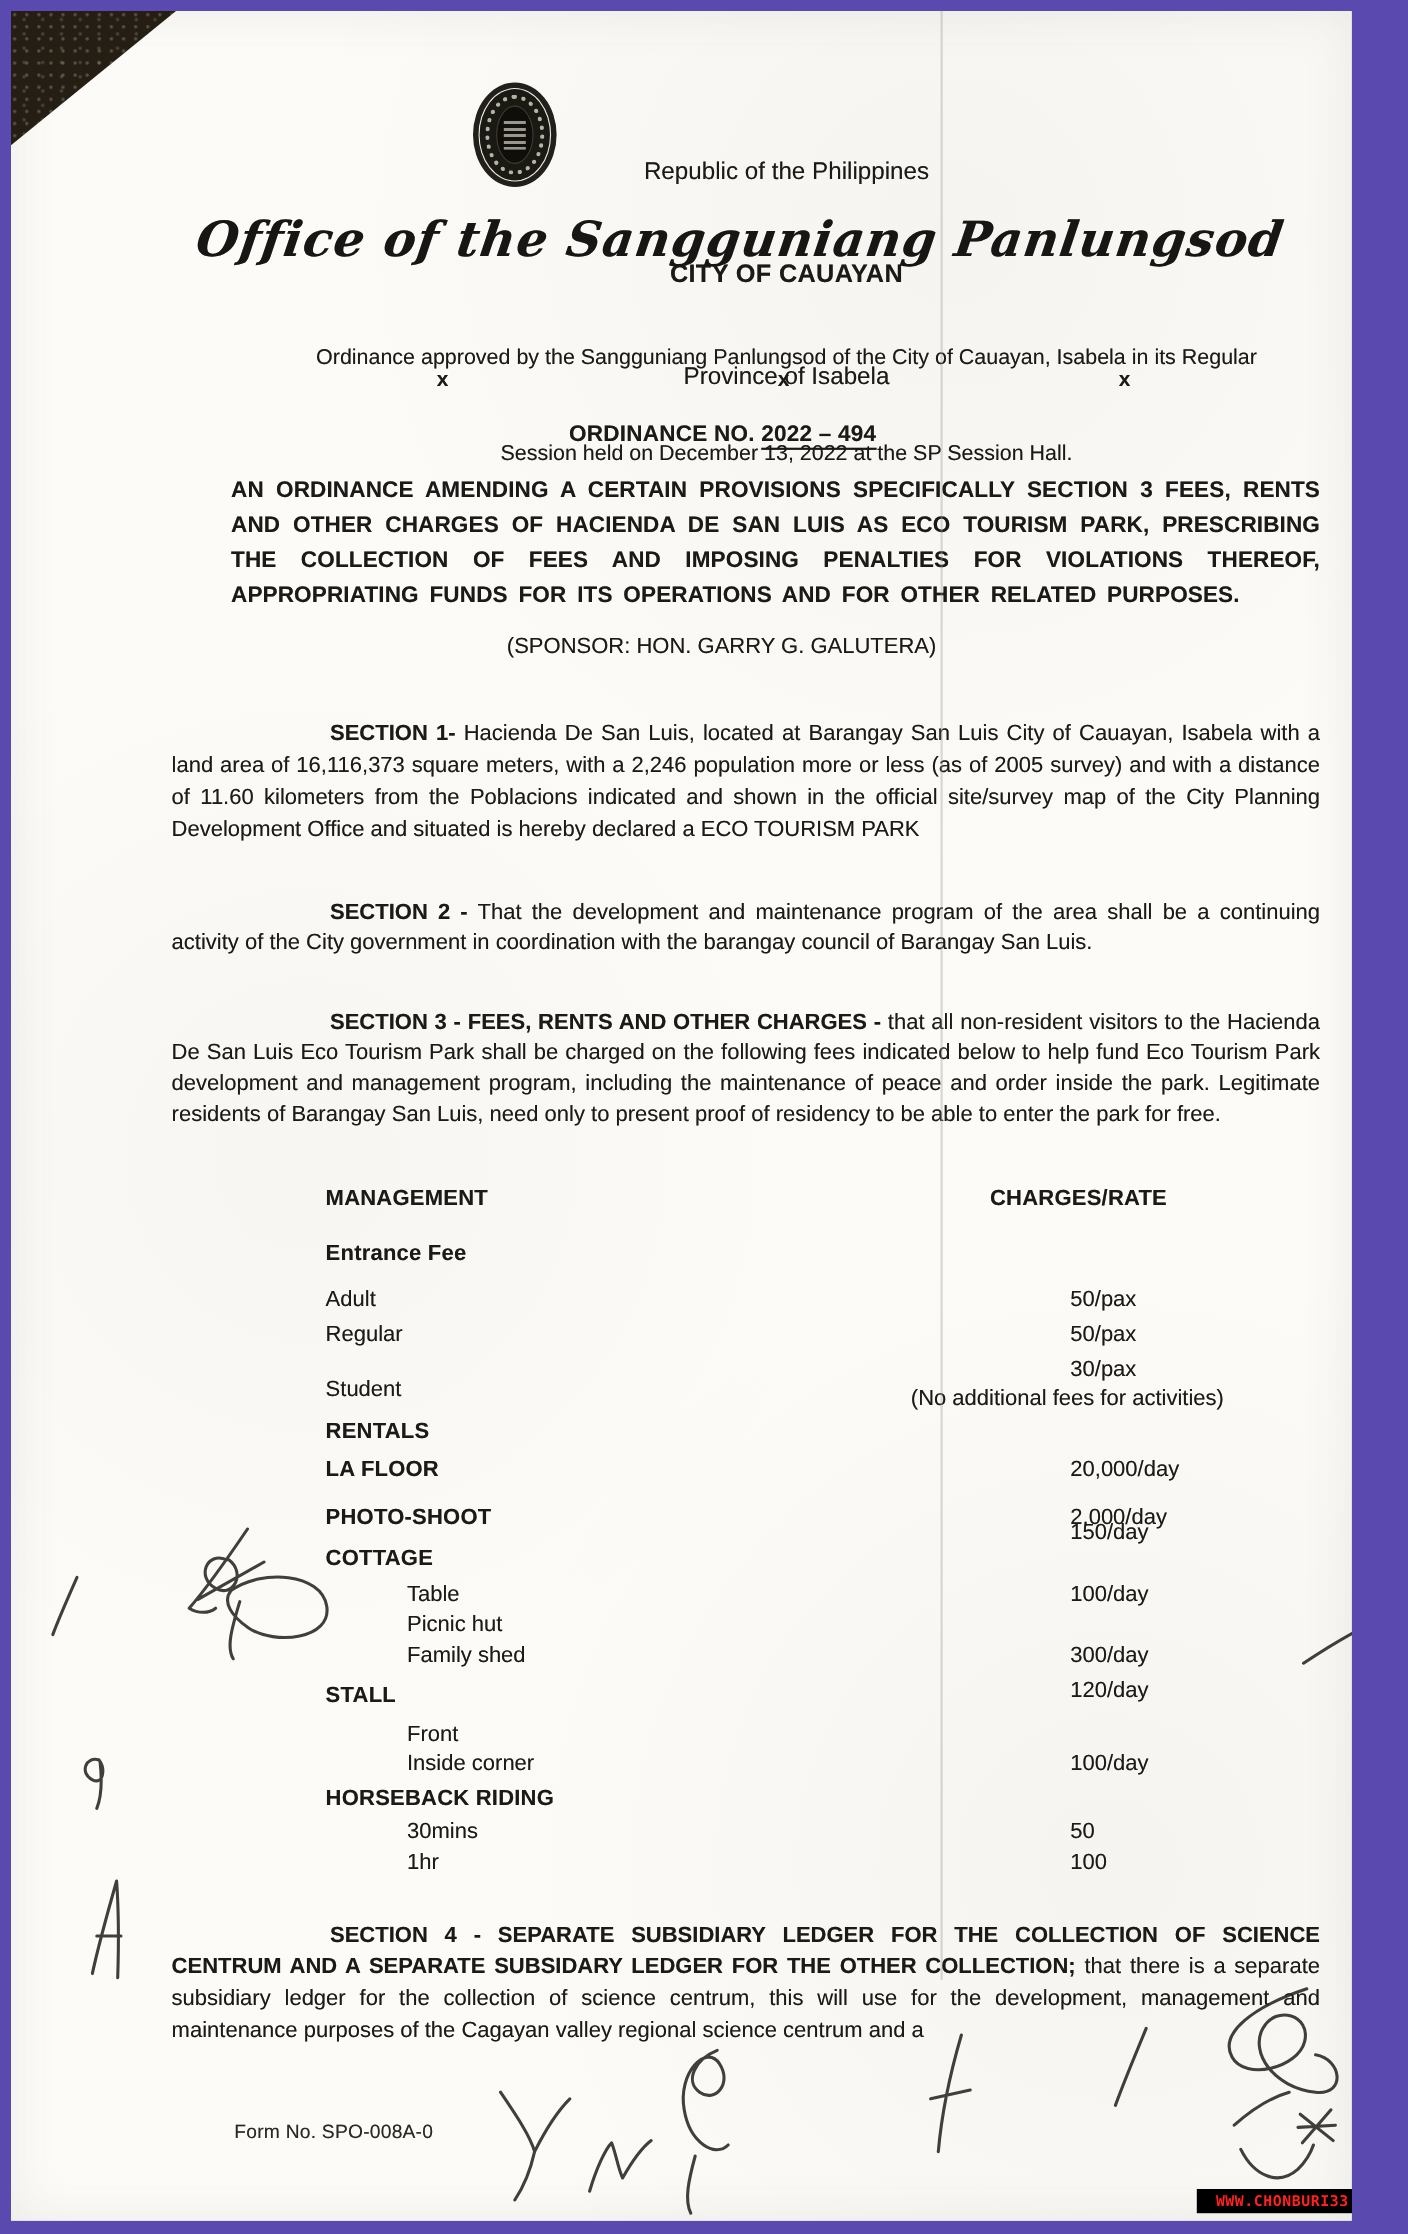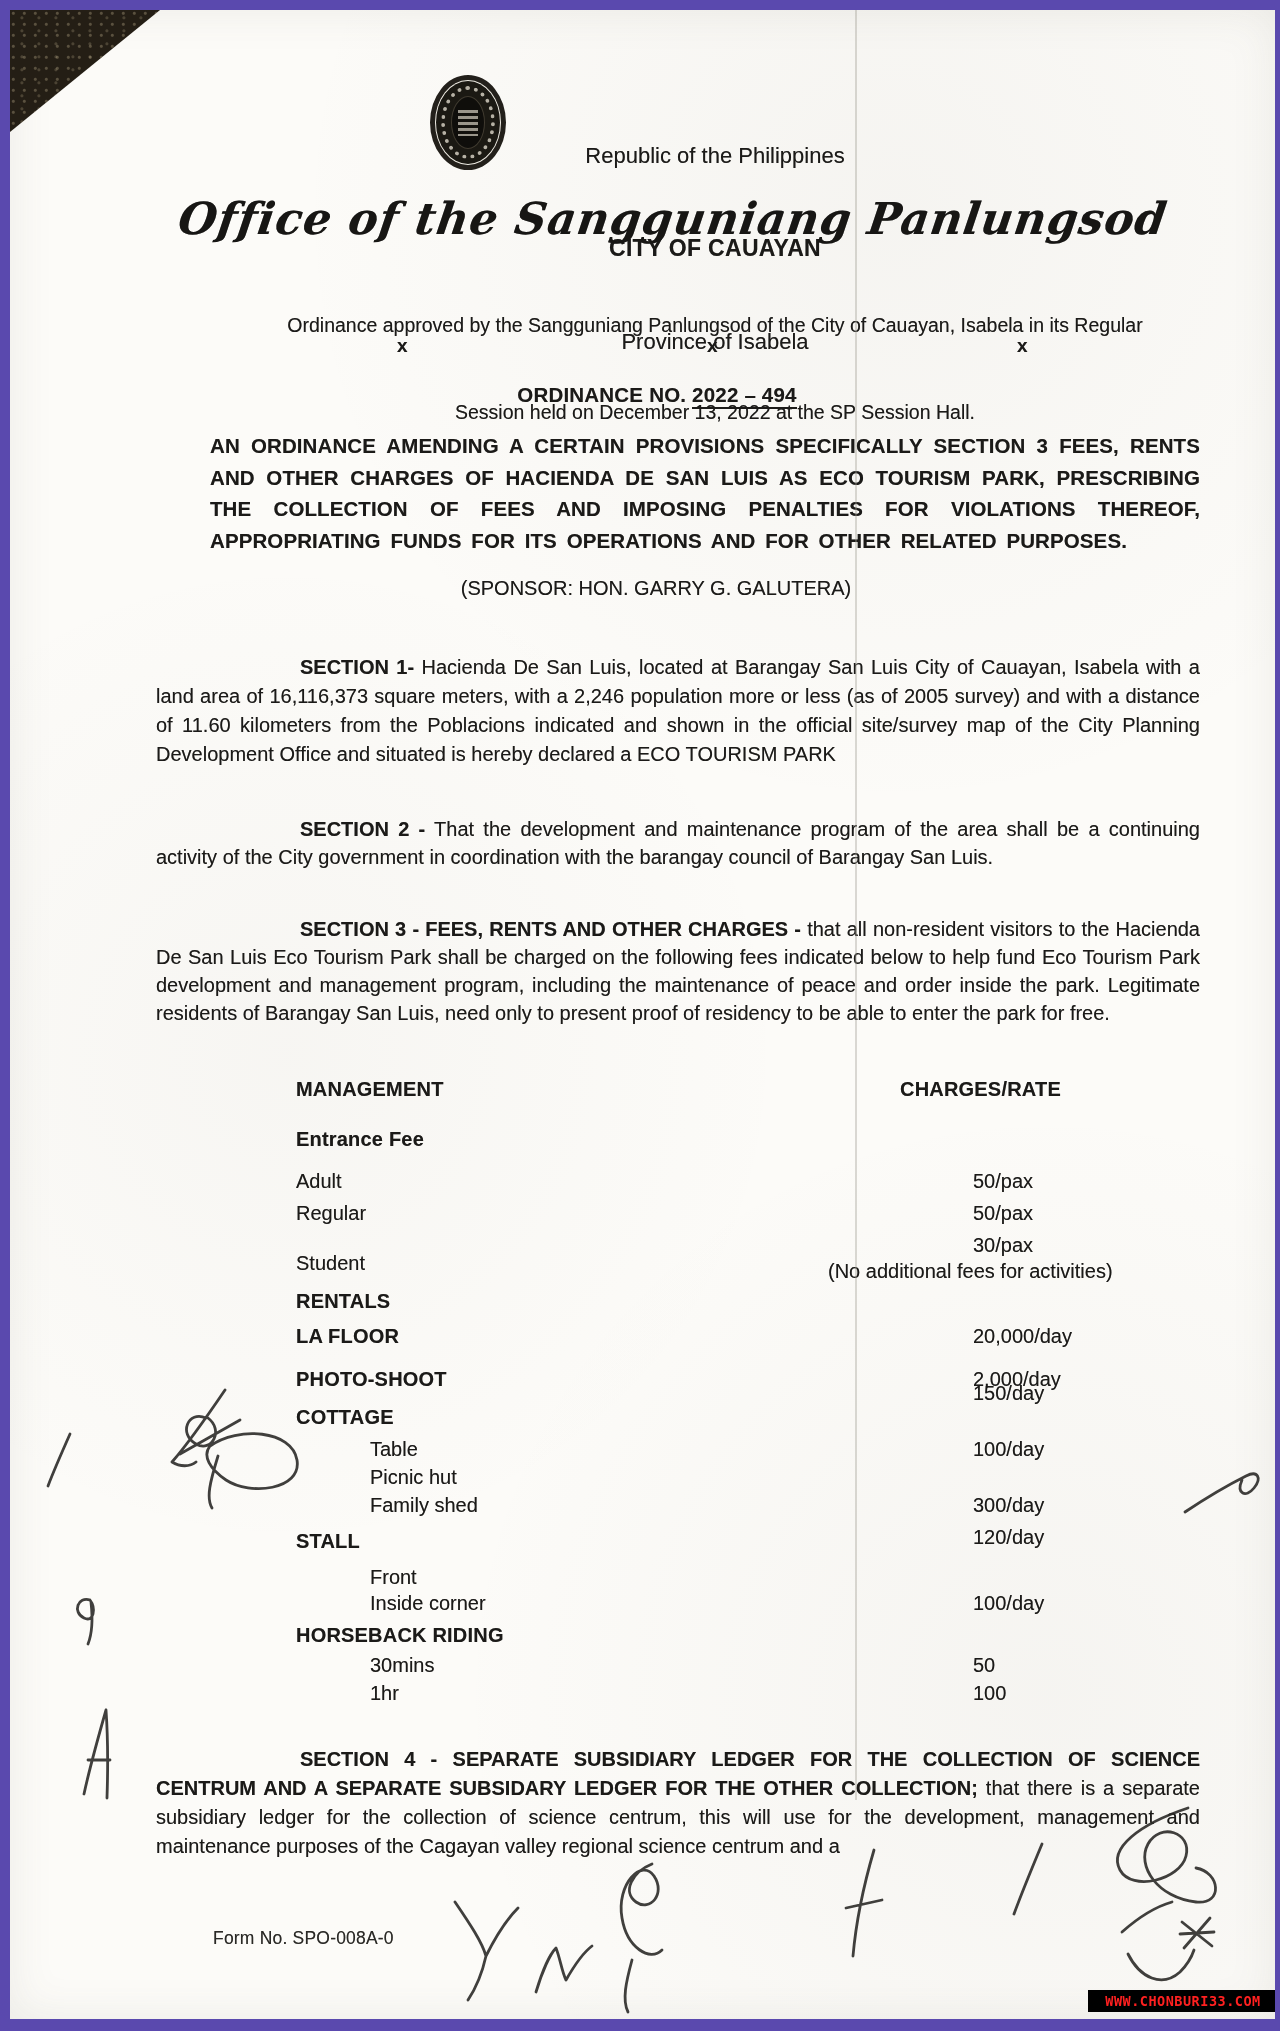--- a/index.html
+++ b/index.html
@@ -13,21 +13,20 @@
   #page{
     position:absolute;left:10px;top:10px;width:1219px;height:2009px;
     background-color:#fcfbf8;
     background-image:
       radial-gradient(circle at 70% 10%, rgba(120,115,105,.05), transparent 30%),
       radial-gradient(circle at 22% 52%, rgba(120,115,105,.04), transparent 35%),
       radial-gradient(circle at 82% 84%, rgba(120,115,105,.05), transparent 30%);
     box-shadow: inset 0 0 45px rgba(90,85,70,.10);
     overflow:hidden;
     color:#1b1a18;
-    padding-left:46px;
   }
   .txt{position:absolute; text-shadow:0 0 .5px rgba(40,40,40,.5); white-space:pre-wrap;}
   .center{text-align:center;}
   .just{text-align:justify;}
   .b{font-weight:bold;}
 
   
   #corner{
     position:absolute;left:0;top:0;width:150px;height:122px;
     clip-path:polygon(0 0,100% 0,0 100%);

